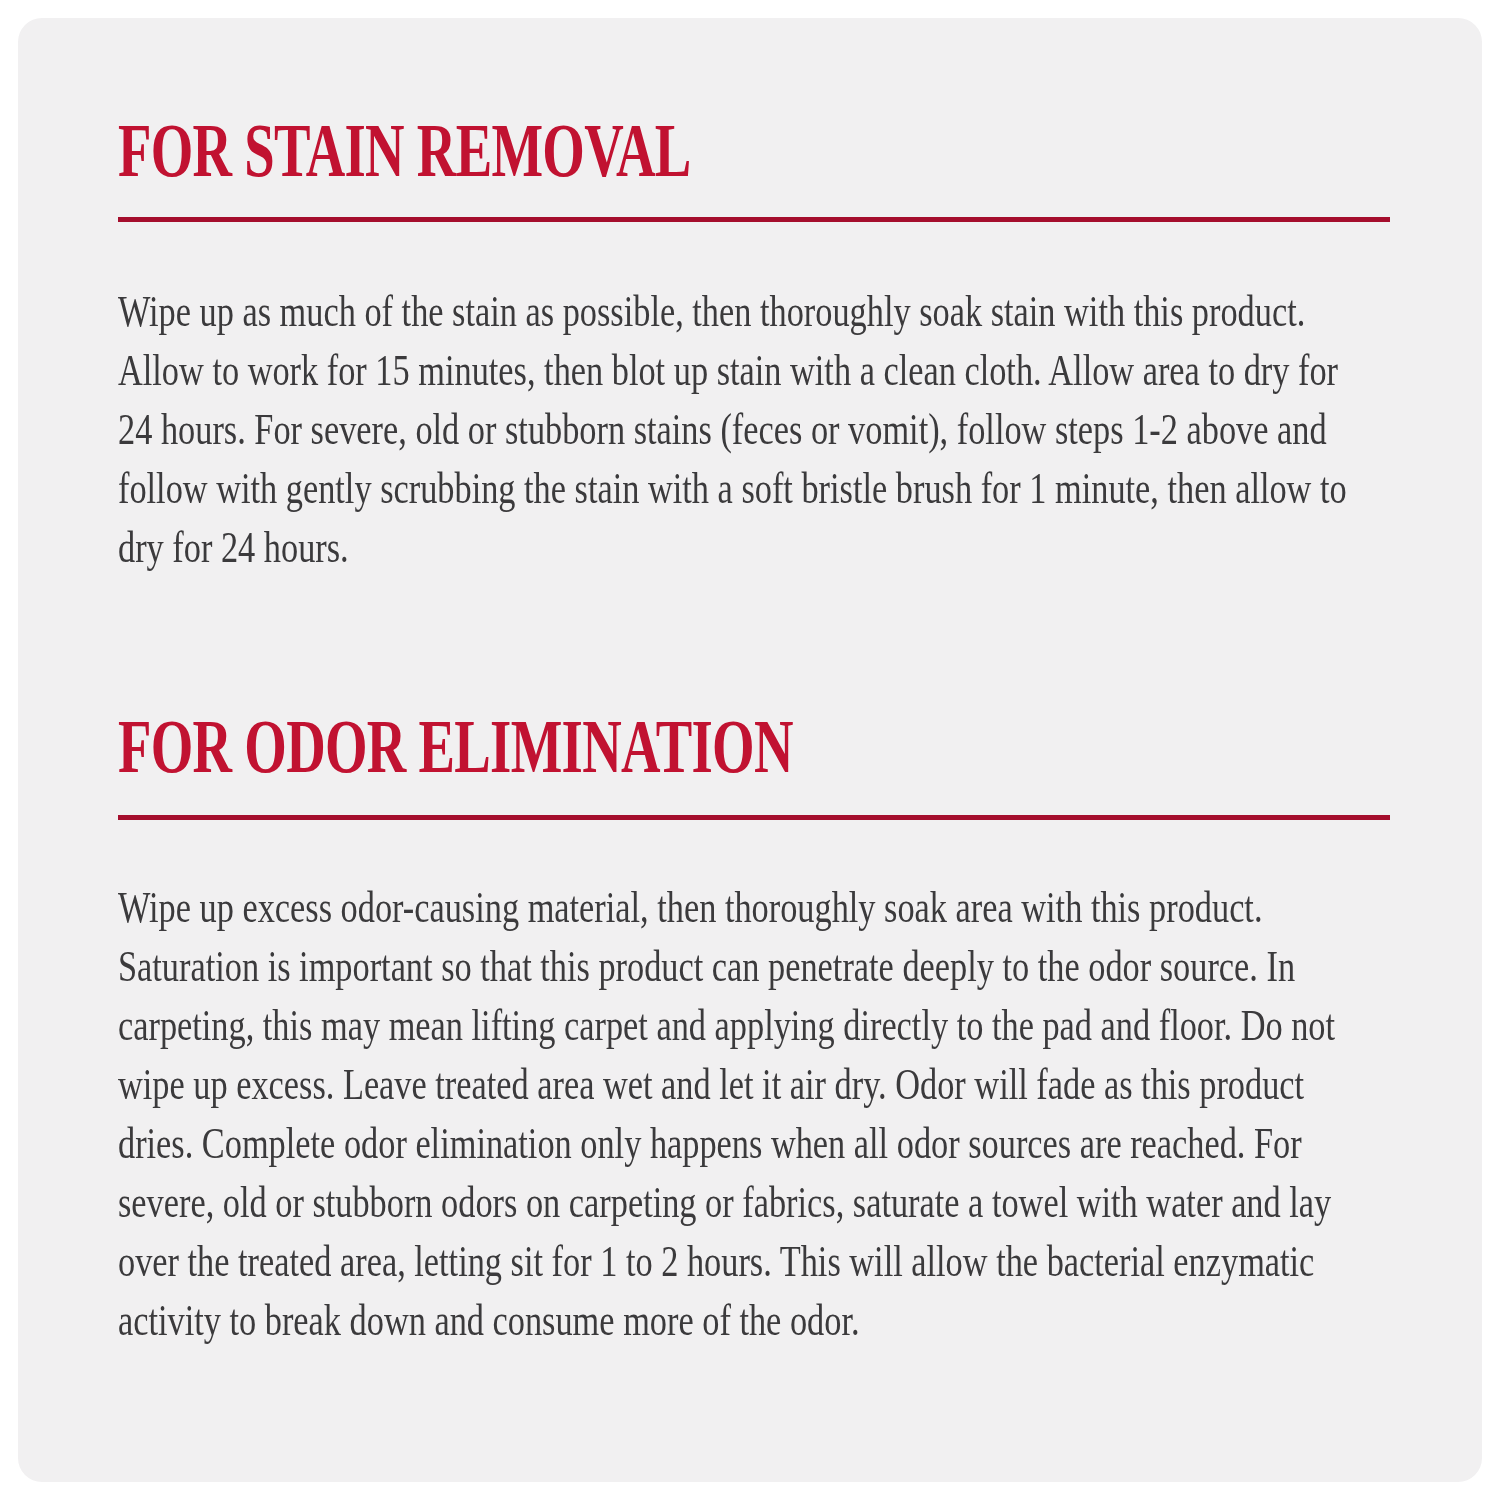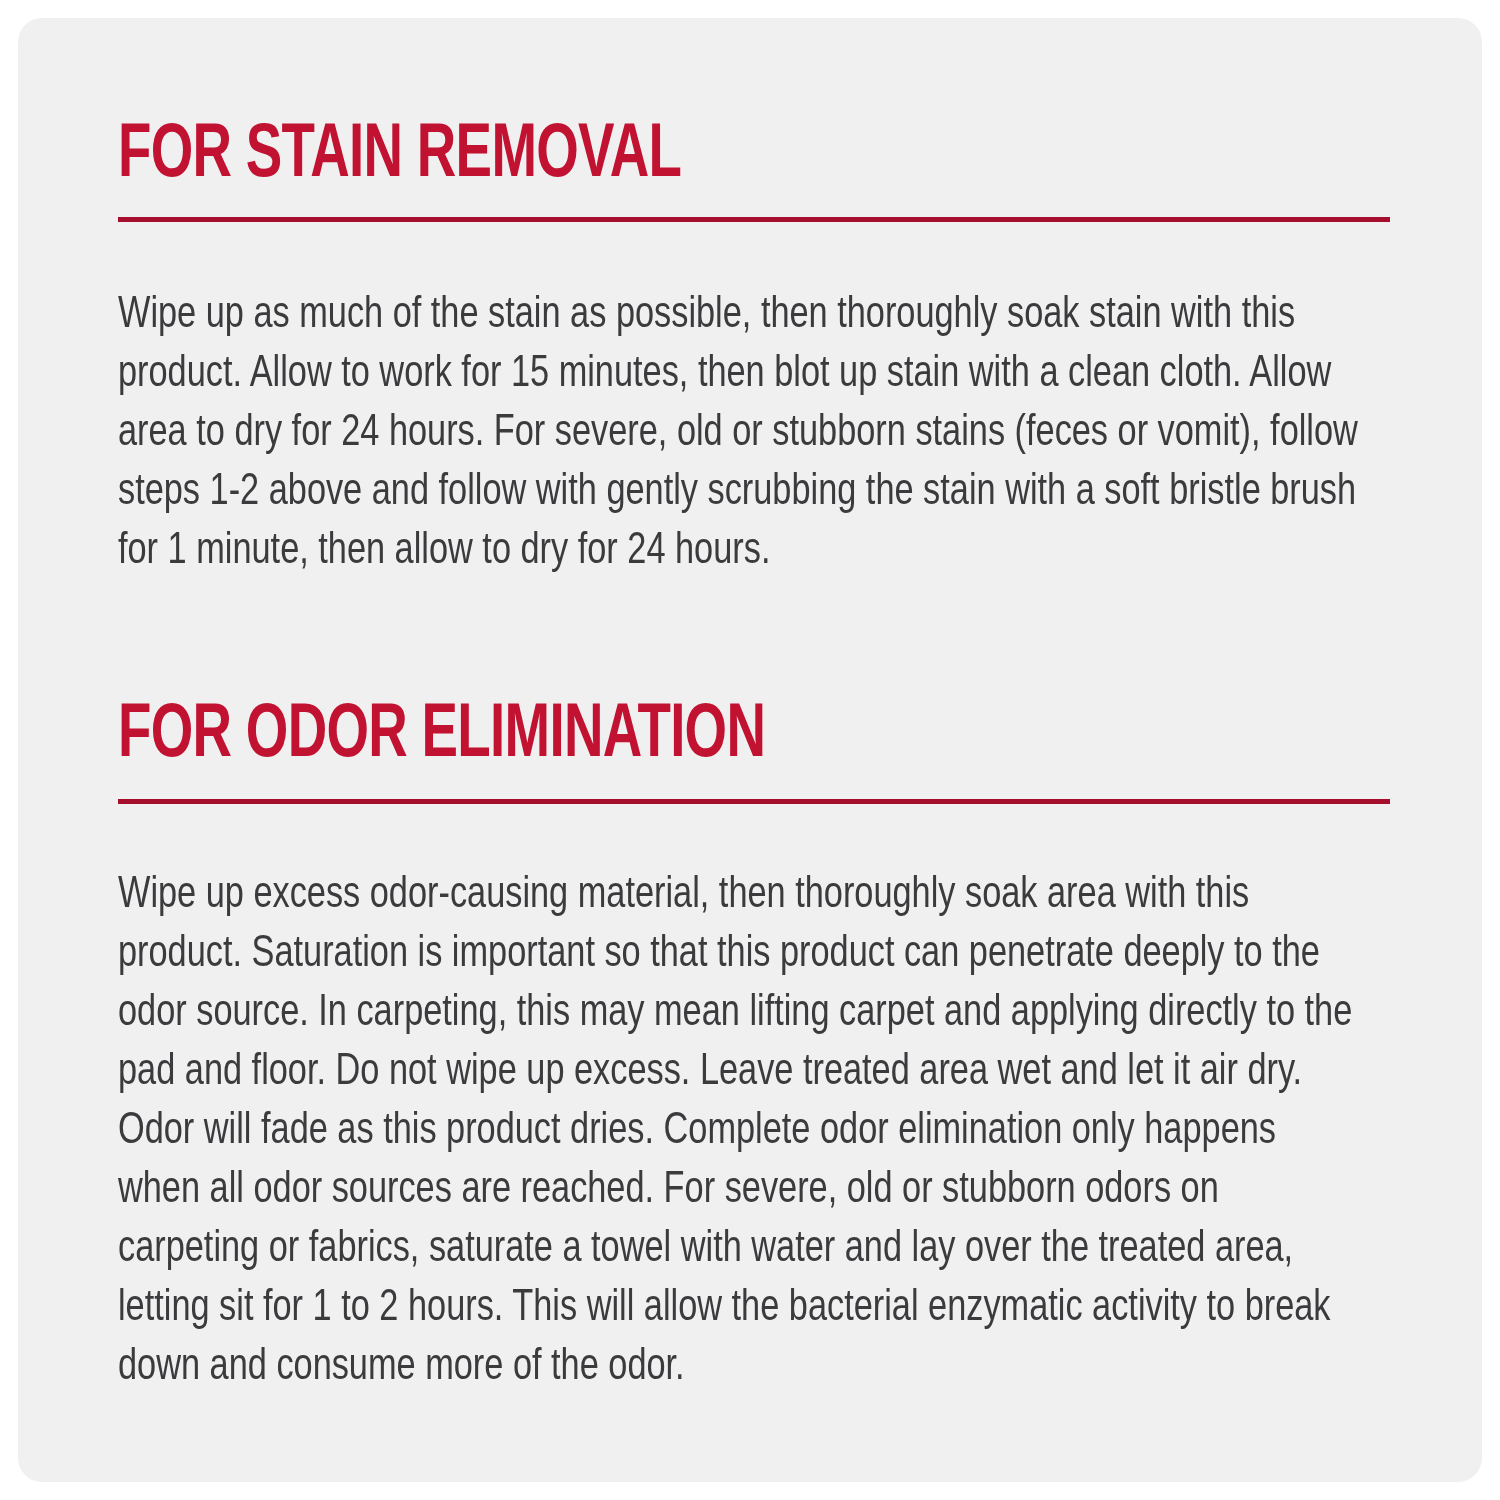--- a/index.html
+++ b/index.html
@@ -20,23 +20,24 @@
   .panel {
     position: absolute;
     top: 18px; left: 18px; right: 18px; bottom: 18px;
     border-radius: 24px;
     background: var(--panel-bg, #f1f0f1);
   }
   .sec {
     position: absolute;
     left: 100px;           
     width: 1272px;
+    font-family: Liberation Serif, serif;
   }
   .sec-1 { top: 94px;  }   
-  .sec-2 { top: 674px; }   
+  .sec-2 { top: 690px; }   
   .heading {
     margin: 0;
     font-size: 76px;
     line-height: 76px;
     font-weight: 700;
     letter-spacing: -1px;
     white-space: nowrap;
     color: var(--red, #c11231);
     transform: scaleX(0.72);
     transform-origin: 0 0;

